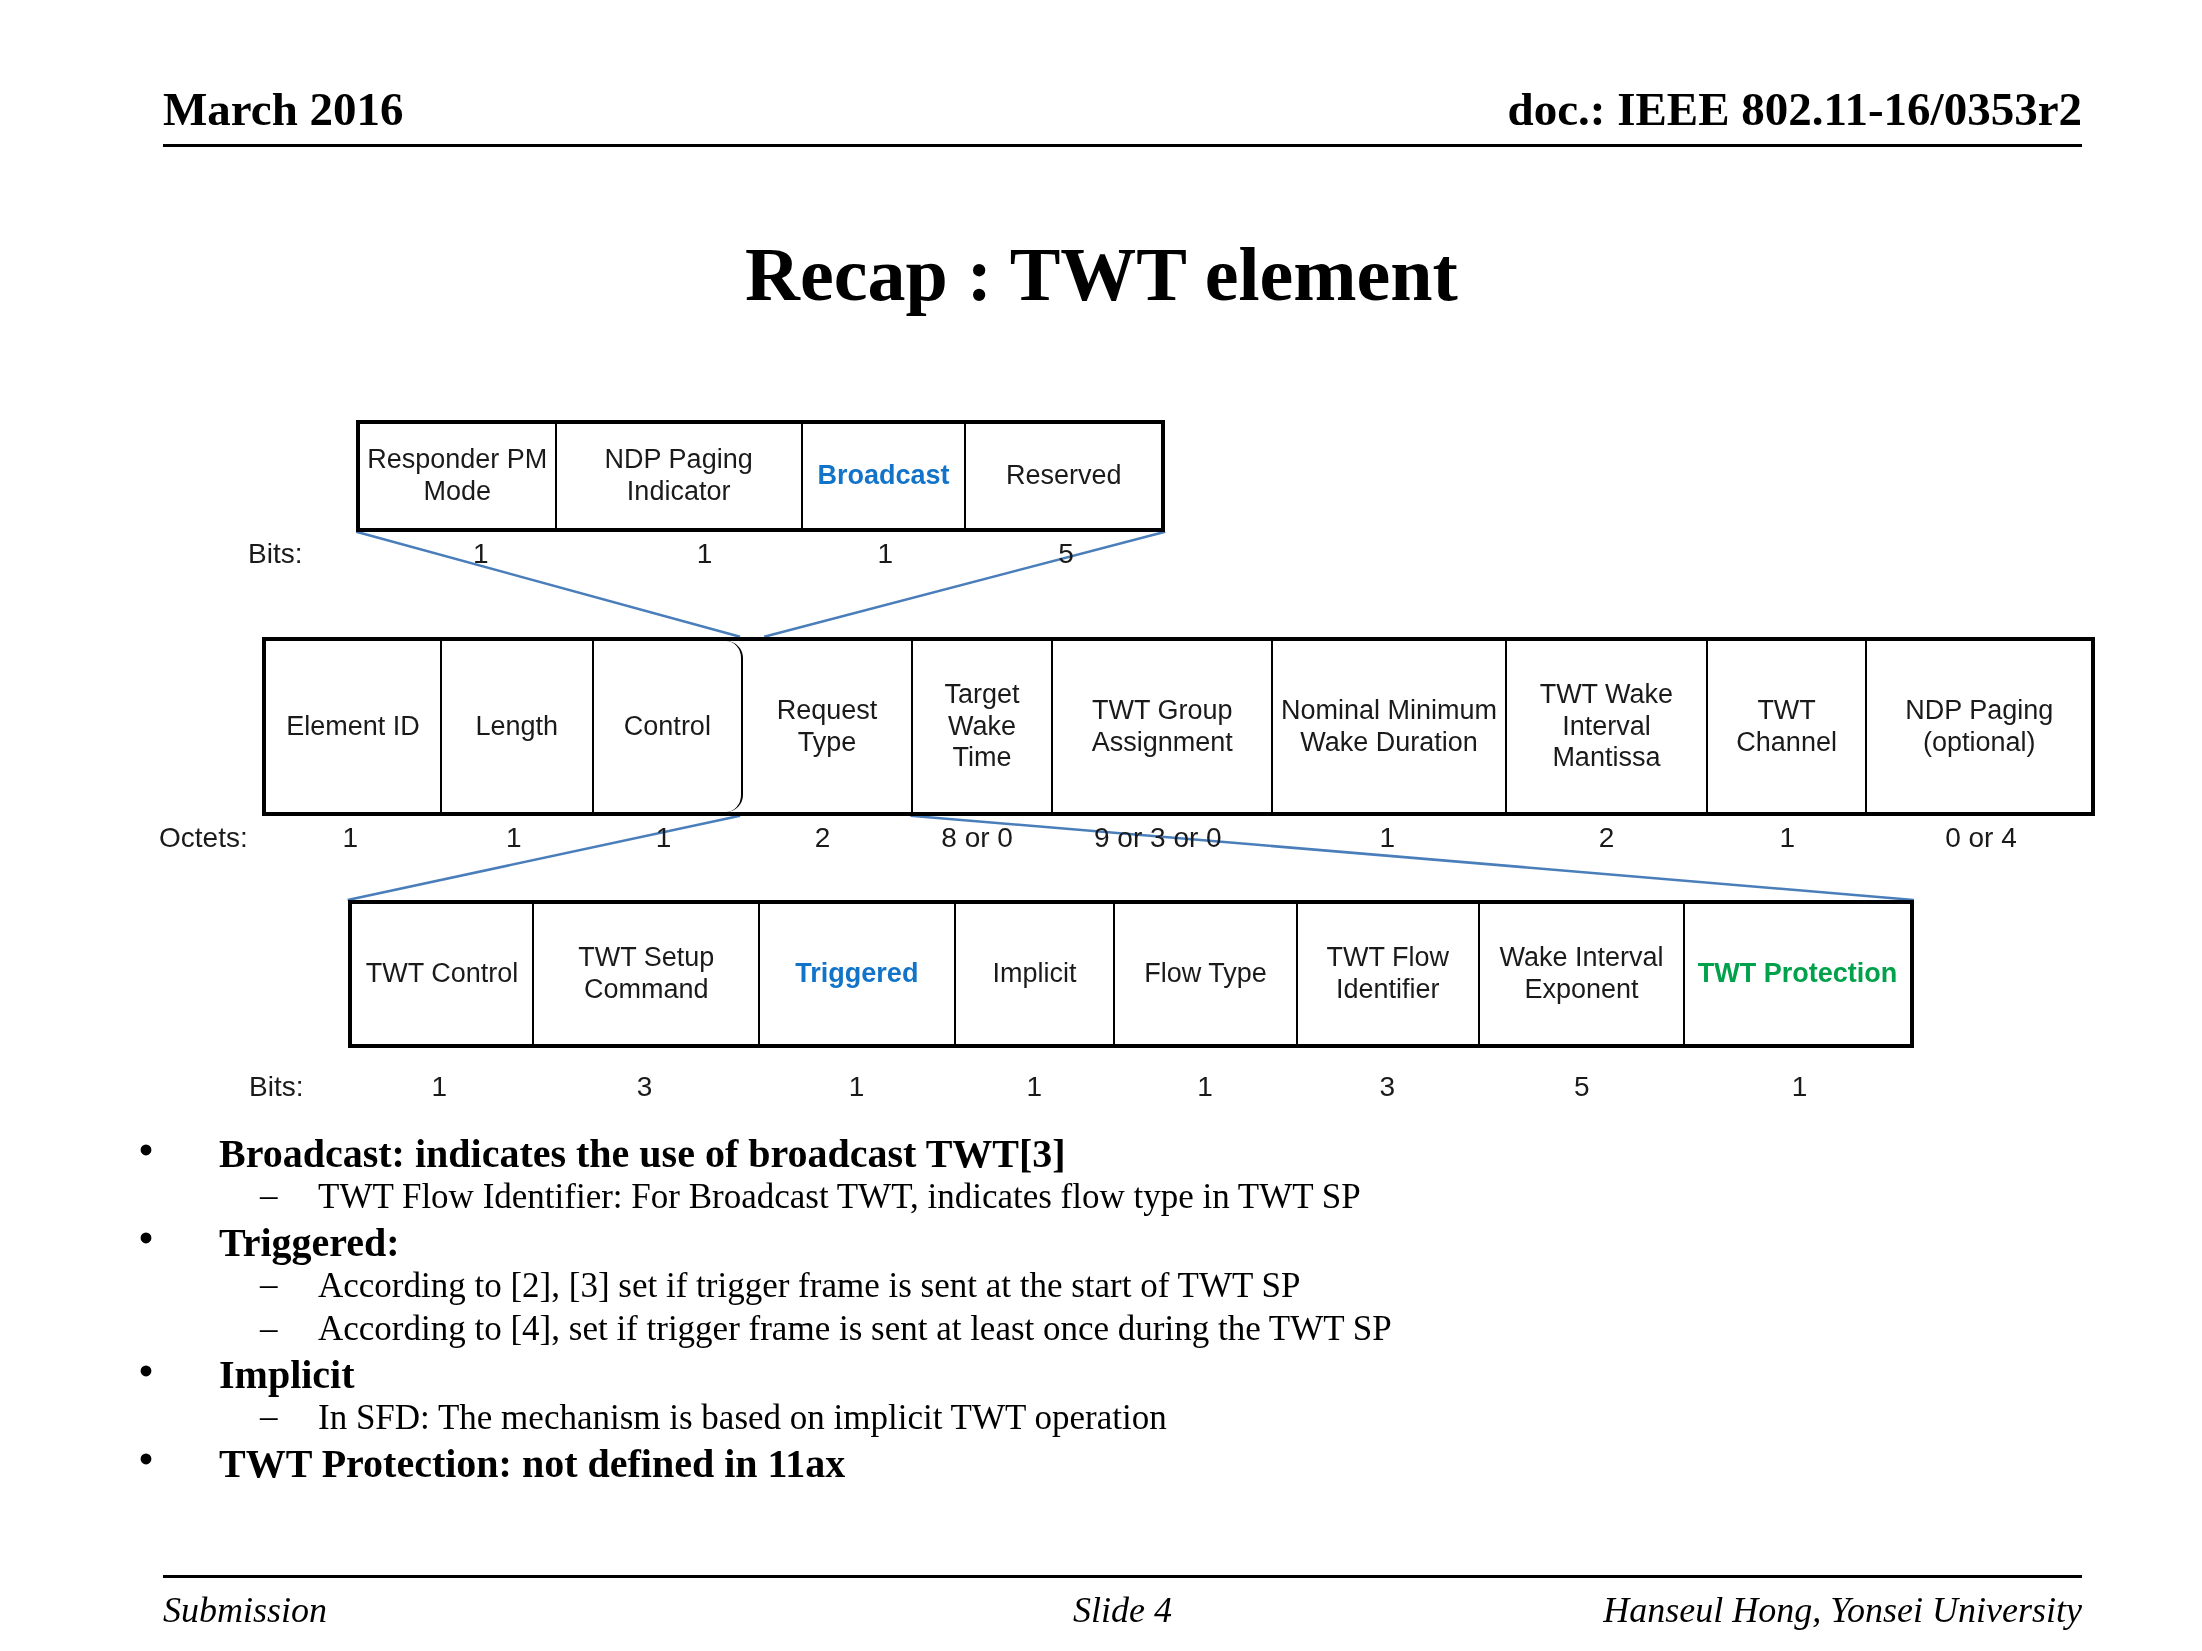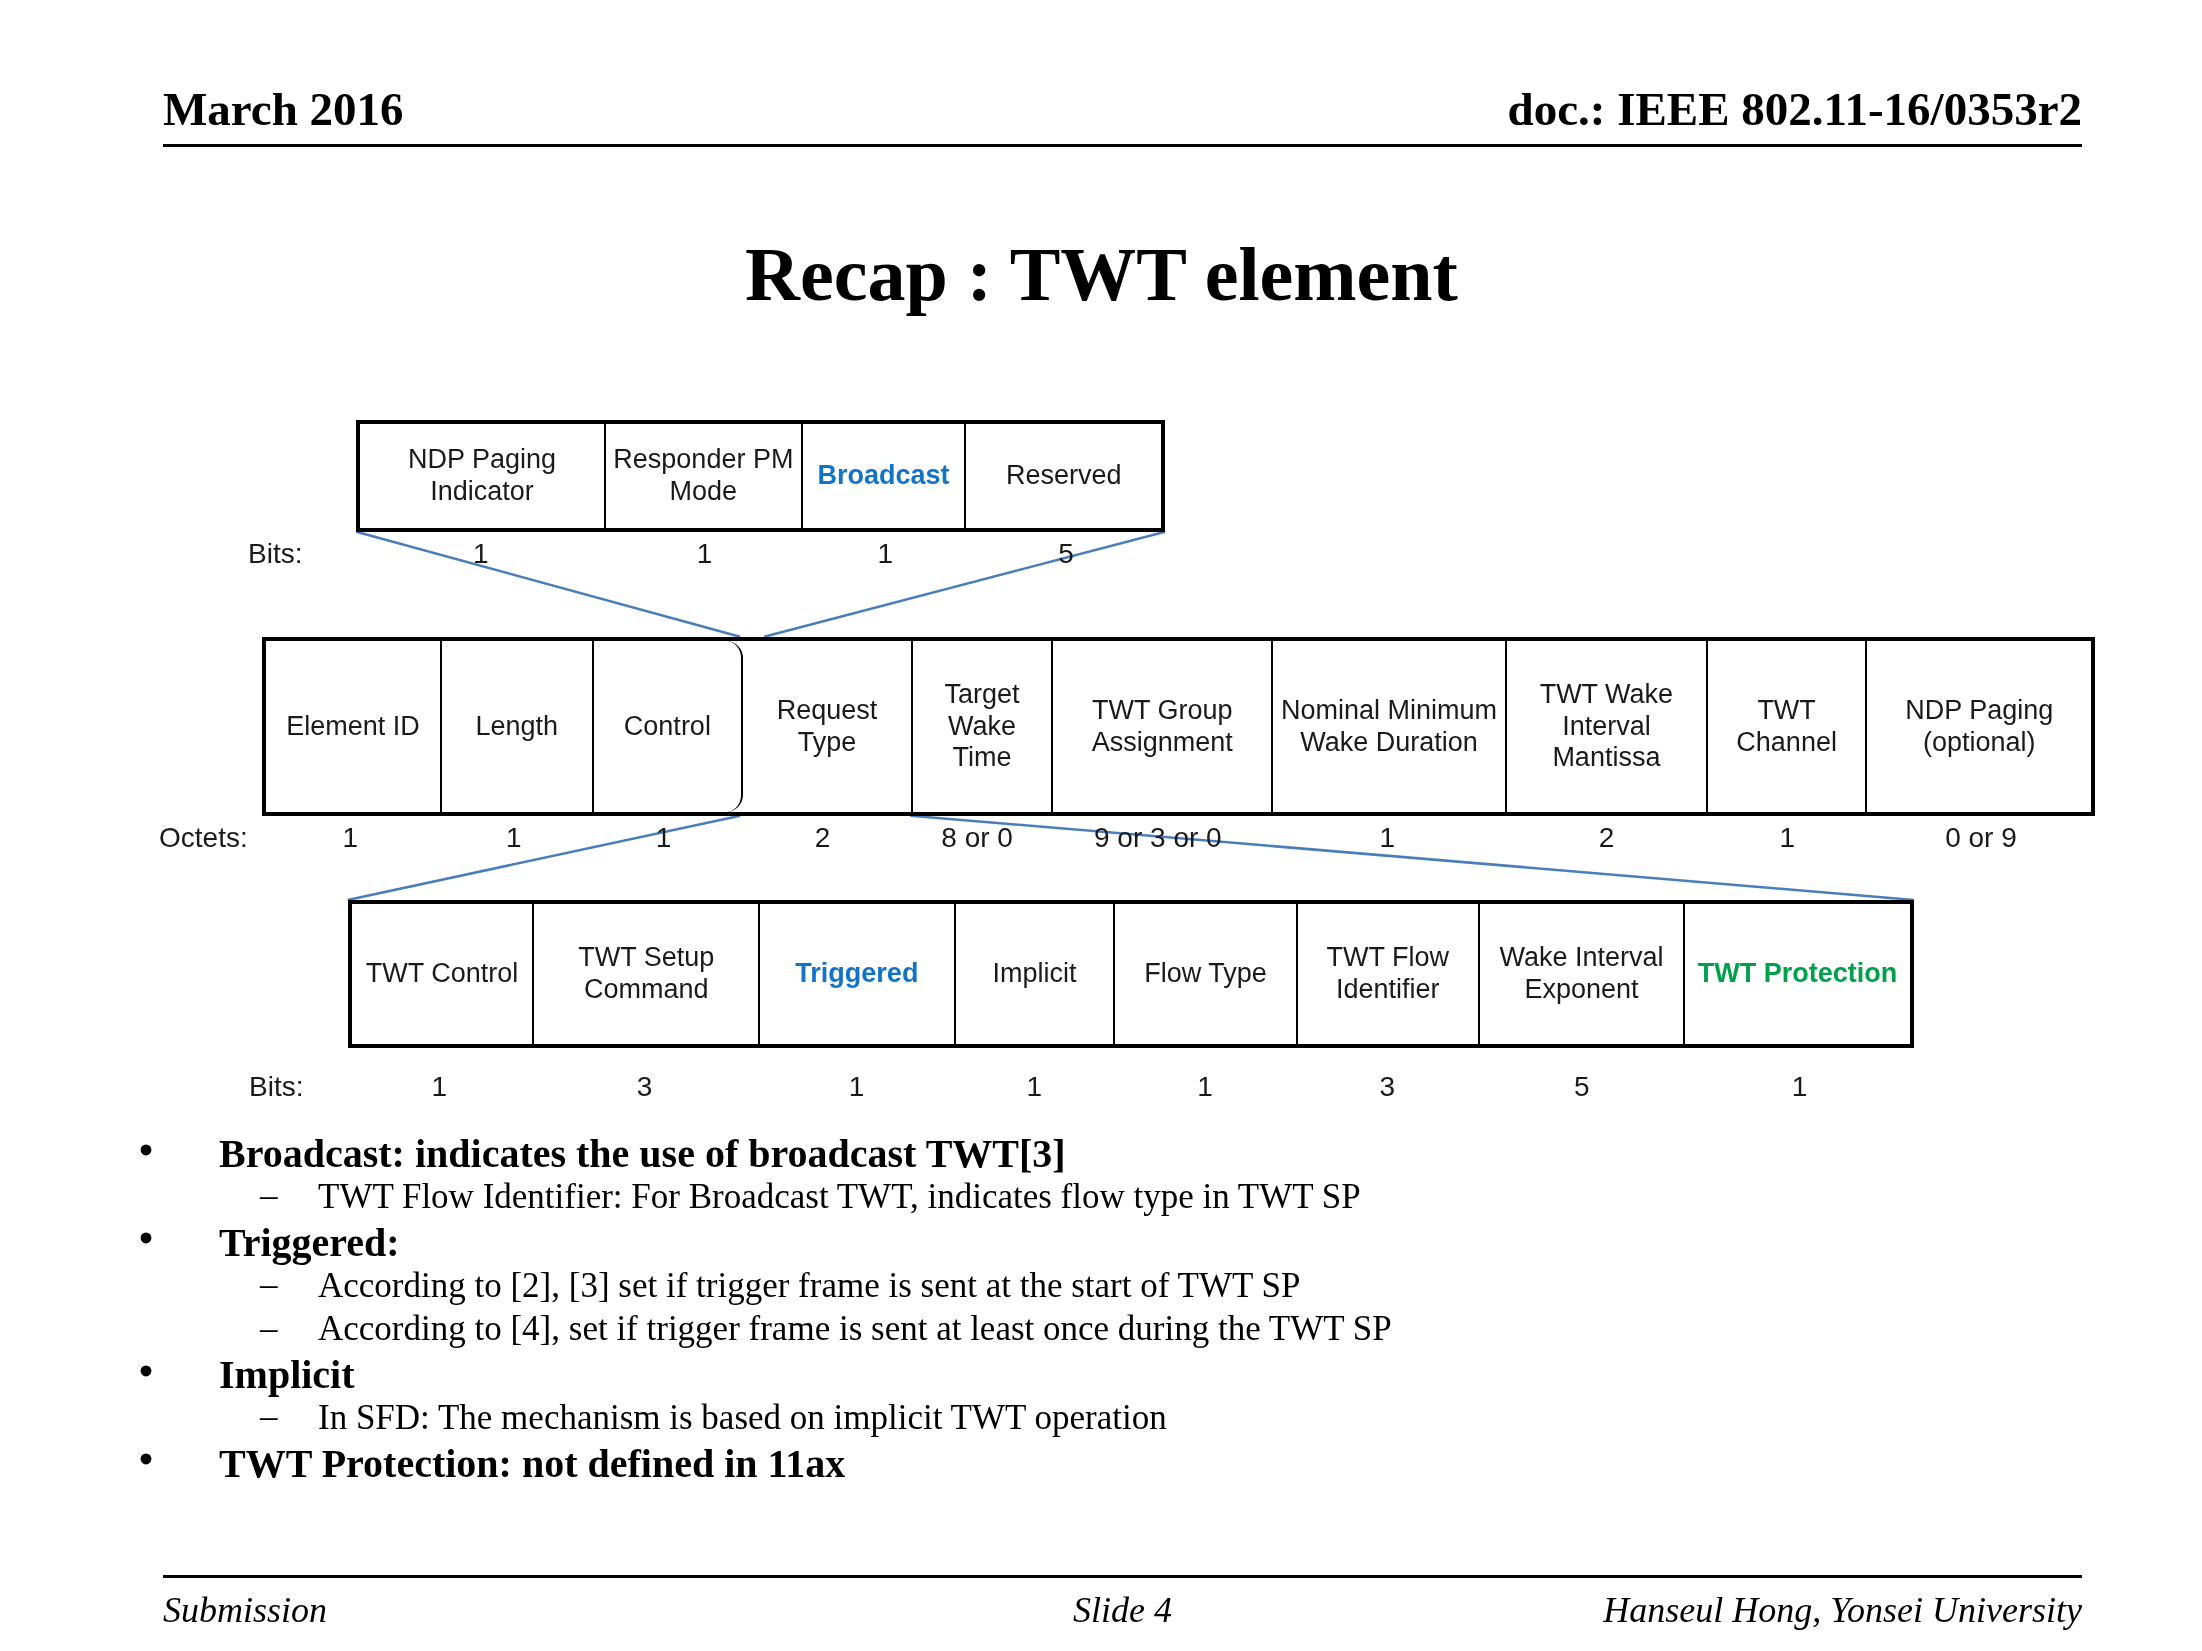--- a/index.html
+++ b/index.html
@@ -256,25 +256,25 @@
   <line x1="414" y1="618" x2="860" y2="740" stroke="#4a7ebb" stroke-width="3"></line>
   <line x1="1354" y1="618" x2="888" y2="740" stroke="#4a7ebb" stroke-width="3"></line>
 
   <line x1="860" y1="948" x2="404" y2="1046" stroke="#4a7ebb" stroke-width="3"></line>
   <line x1="1058" y1="948" x2="2224" y2="1046" stroke="#4a7ebb" stroke-width="3"></line>
 </svg>
 
 <div id="figure">
 
   <div id="table-control" class="fieldtable">
+      <div class="cell" style="flex: 230 0 0px;">
+        <span>Responder PM Mode</span>
+      </div>
       <div class="cell" style="flex: 290 0 0px;">
         <span>NDP Paging Indicator</span>
-      </div>
-      <div class="cell" style="flex: 230 0 0px;">
-        <span>Responder PM Mode</span>
       </div>
       <div class="cell hl-blue" style="flex: 190 0 0px;">
         <span>Broadcast</span>
       </div>
       <div class="cell" style="flex: 230 0 0px;">
         <span>Reserved</span>
       </div>
     </div>
   <div id="bits-control" class="labelrow">
     <span class="lead">Bits:</span>
@@ -320,21 +320,21 @@
     <span class="lead">Octets:</span>
   <div class="seg" style="flex: 205 0 0px;">1</div>
       <div class="seg" style="flex: 175 0 0px;">1</div>
       <div class="seg" style="flex: 173 0 0px;">1</div>
       <div class="seg" style="flex: 197 0 0px;">2</div>
       <div class="seg" style="flex: 162 0 0px;">8 or 0</div>
       <div class="seg" style="flex: 258 0 0px;">9 or 3 or 0</div>
       <div class="seg" style="flex: 275 0 0px;">1</div>
       <div class="seg" style="flex: 235 0 0px;">2</div>
       <div class="seg" style="flex: 185 0 0px;">1</div>
-      <div class="seg" style="flex: 265 0 0px;">0 or 9</div>
+      <div class="seg" style="flex: 265 0 0px;">0 or 4</div>
     </div>
 
   <div id="table-request" class="fieldtable">
       <div class="cell" style="flex: 212 0 0px;">
         <span>TWT Control</span>
       </div>
       <div class="cell" style="flex: 265 0 0px;">
         <span>TWT Setup Command</span>
       </div>
       <div class="cell hl-blue" style="flex: 228 0 0px;">

